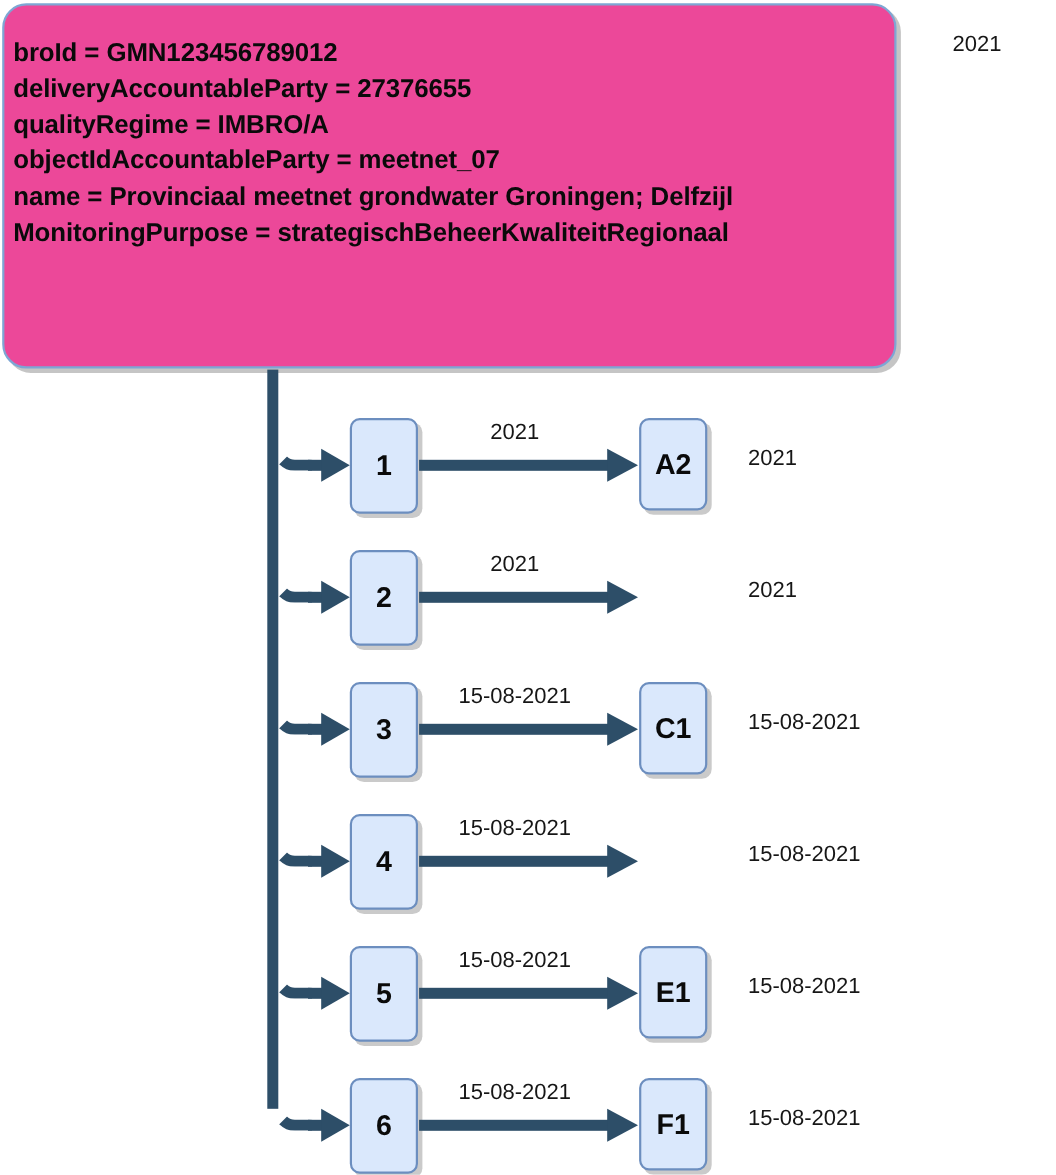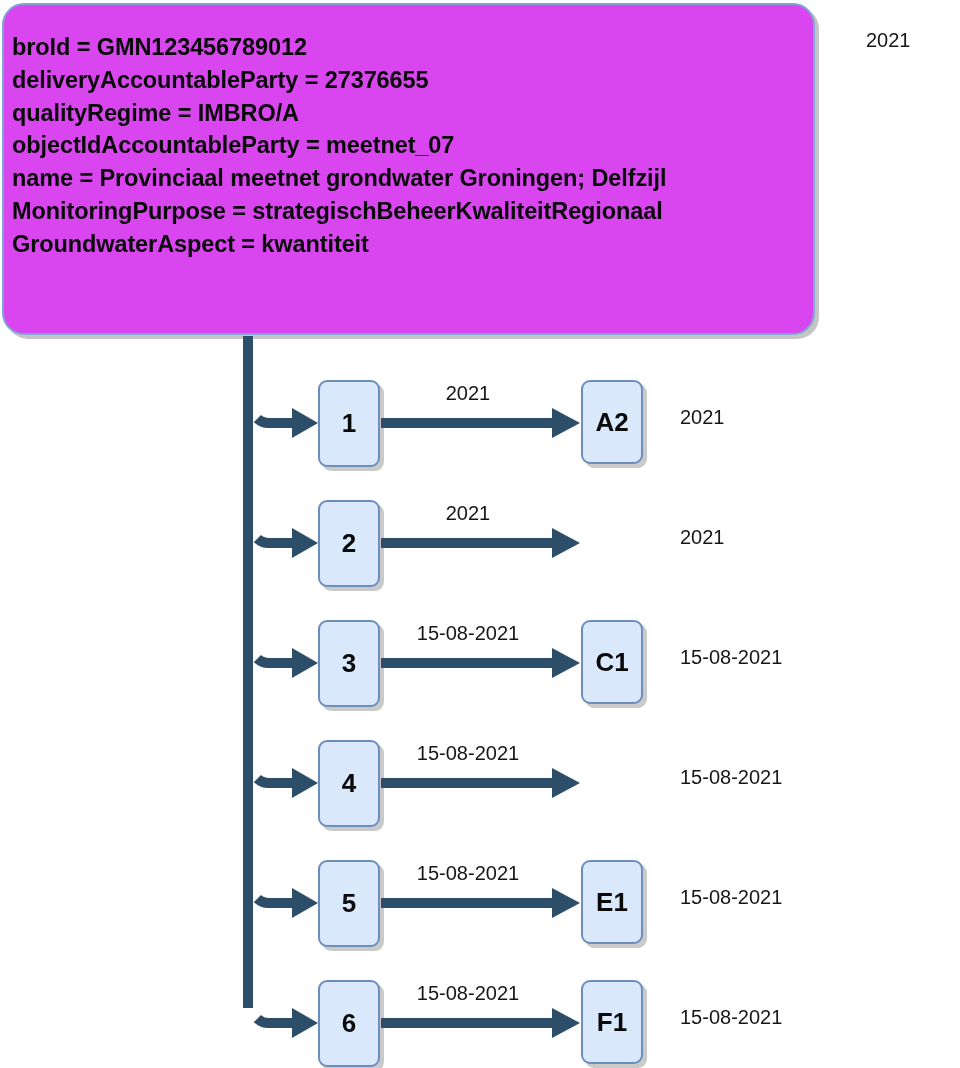--- a/index.html
+++ b/index.html
@@ -25,21 +25,21 @@
   }
 
   
   .info-box {
     position: absolute;
     left: 2px;
     top: 3px;
     width: 813px;
     height: 332px;
     box-sizing: border-box;
-    background: #d946ef;
+    background: #ec4899;
     border: 2px solid #7ea6d4;
     border-radius: 22px;
     box-shadow: 4px 4px 0 rgba(150,150,150,0.55);
   }
   .info-box-inner {
     position: absolute;
     left: 8px;
     top: 26px;
     right: 8px;
   }
@@ -182,21 +182,20 @@
 <div id="canvas">
 
   <div class="info-box">
     <div class="info-box-inner">
       <div class="info-line">broId = GMN123456789012</div>
       <div class="info-line">deliveryAccountableParty = 27376655</div>
       <div class="info-line">qualityRegime = IMBRO/A</div>
       <div class="info-line">objectIdAccountableParty = meetnet_07</div>
       <div class="info-line">name = Provinciaal meetnet grondwater Groningen; Delfzijl</div>
       <div class="info-line">MonitoringPurpose = strategischBeheerKwaliteitRegionaal</div>
-      <div class="info-line">GroundwaterAspect = kwantiteit</div>
     </div>
   </div>
 
   <div class="corner-label">2021</div>
 
   <div class="trunk" id="trunk" style="left: 243px; top: 336px; height: 672px;"></div>
 
   <div class="row" id="row-0" style="top: 380px;">
     <div class="elbow"></div>
     <div class="elbow-stub"></div>

